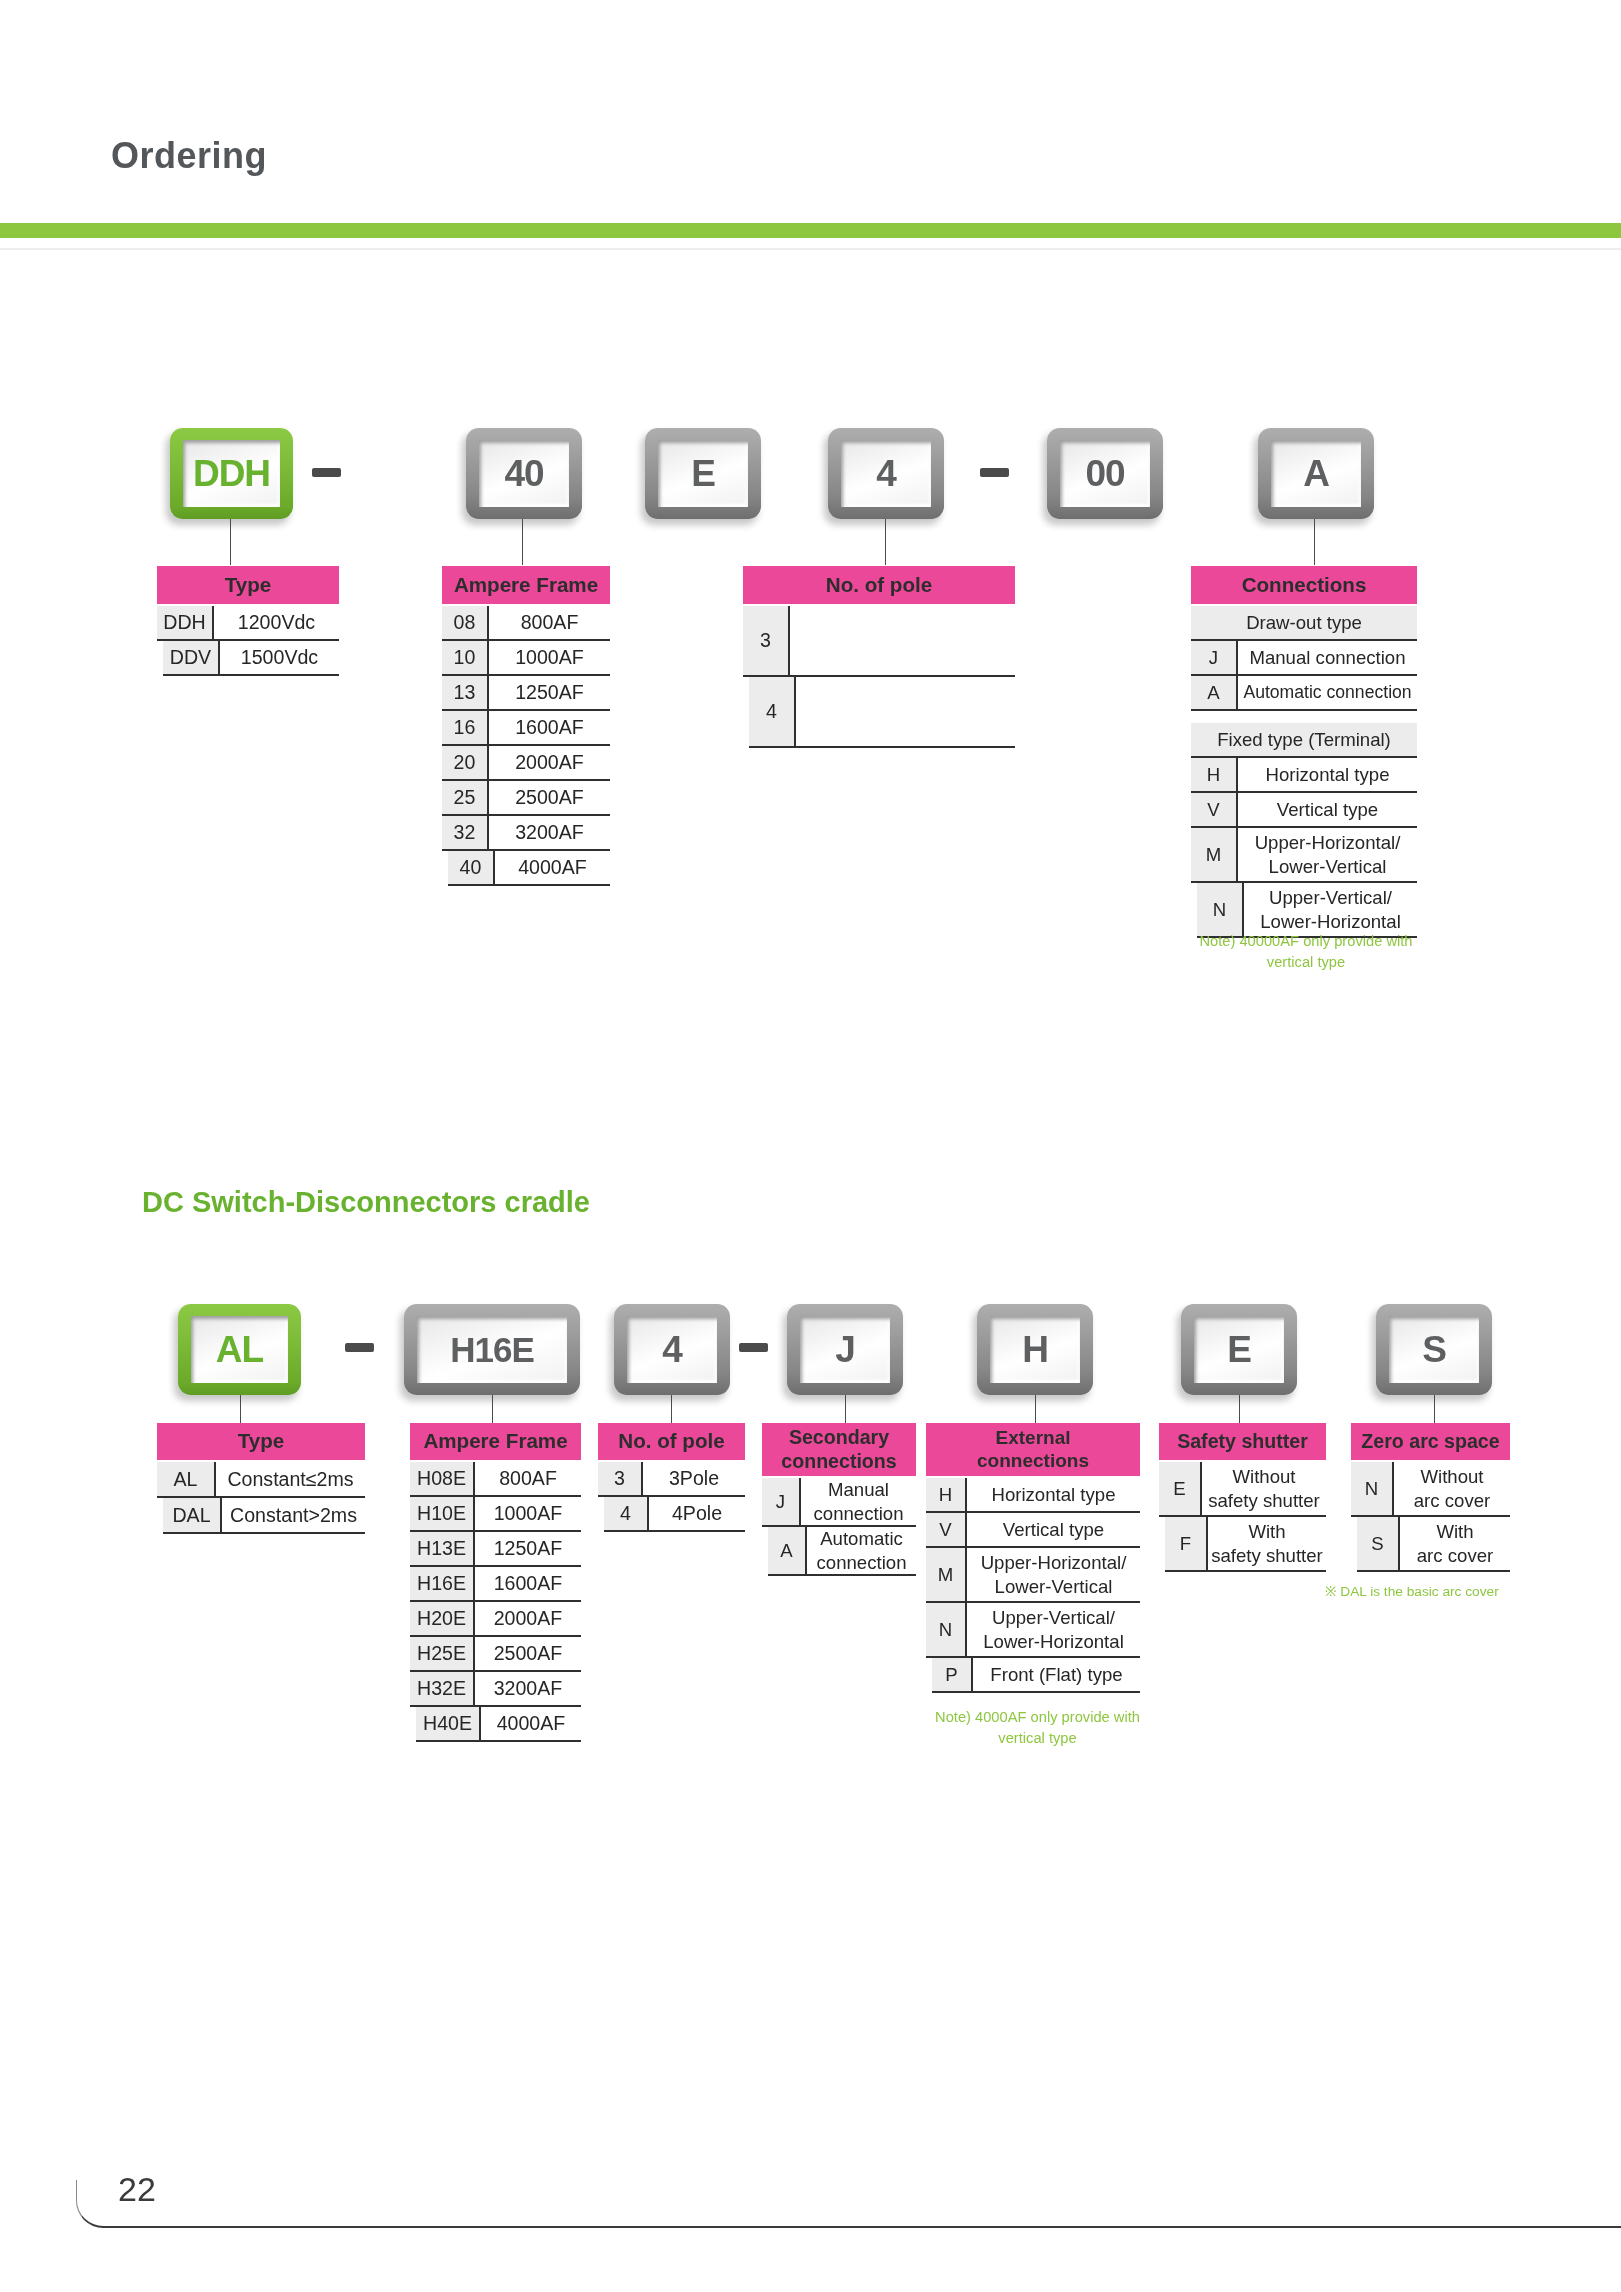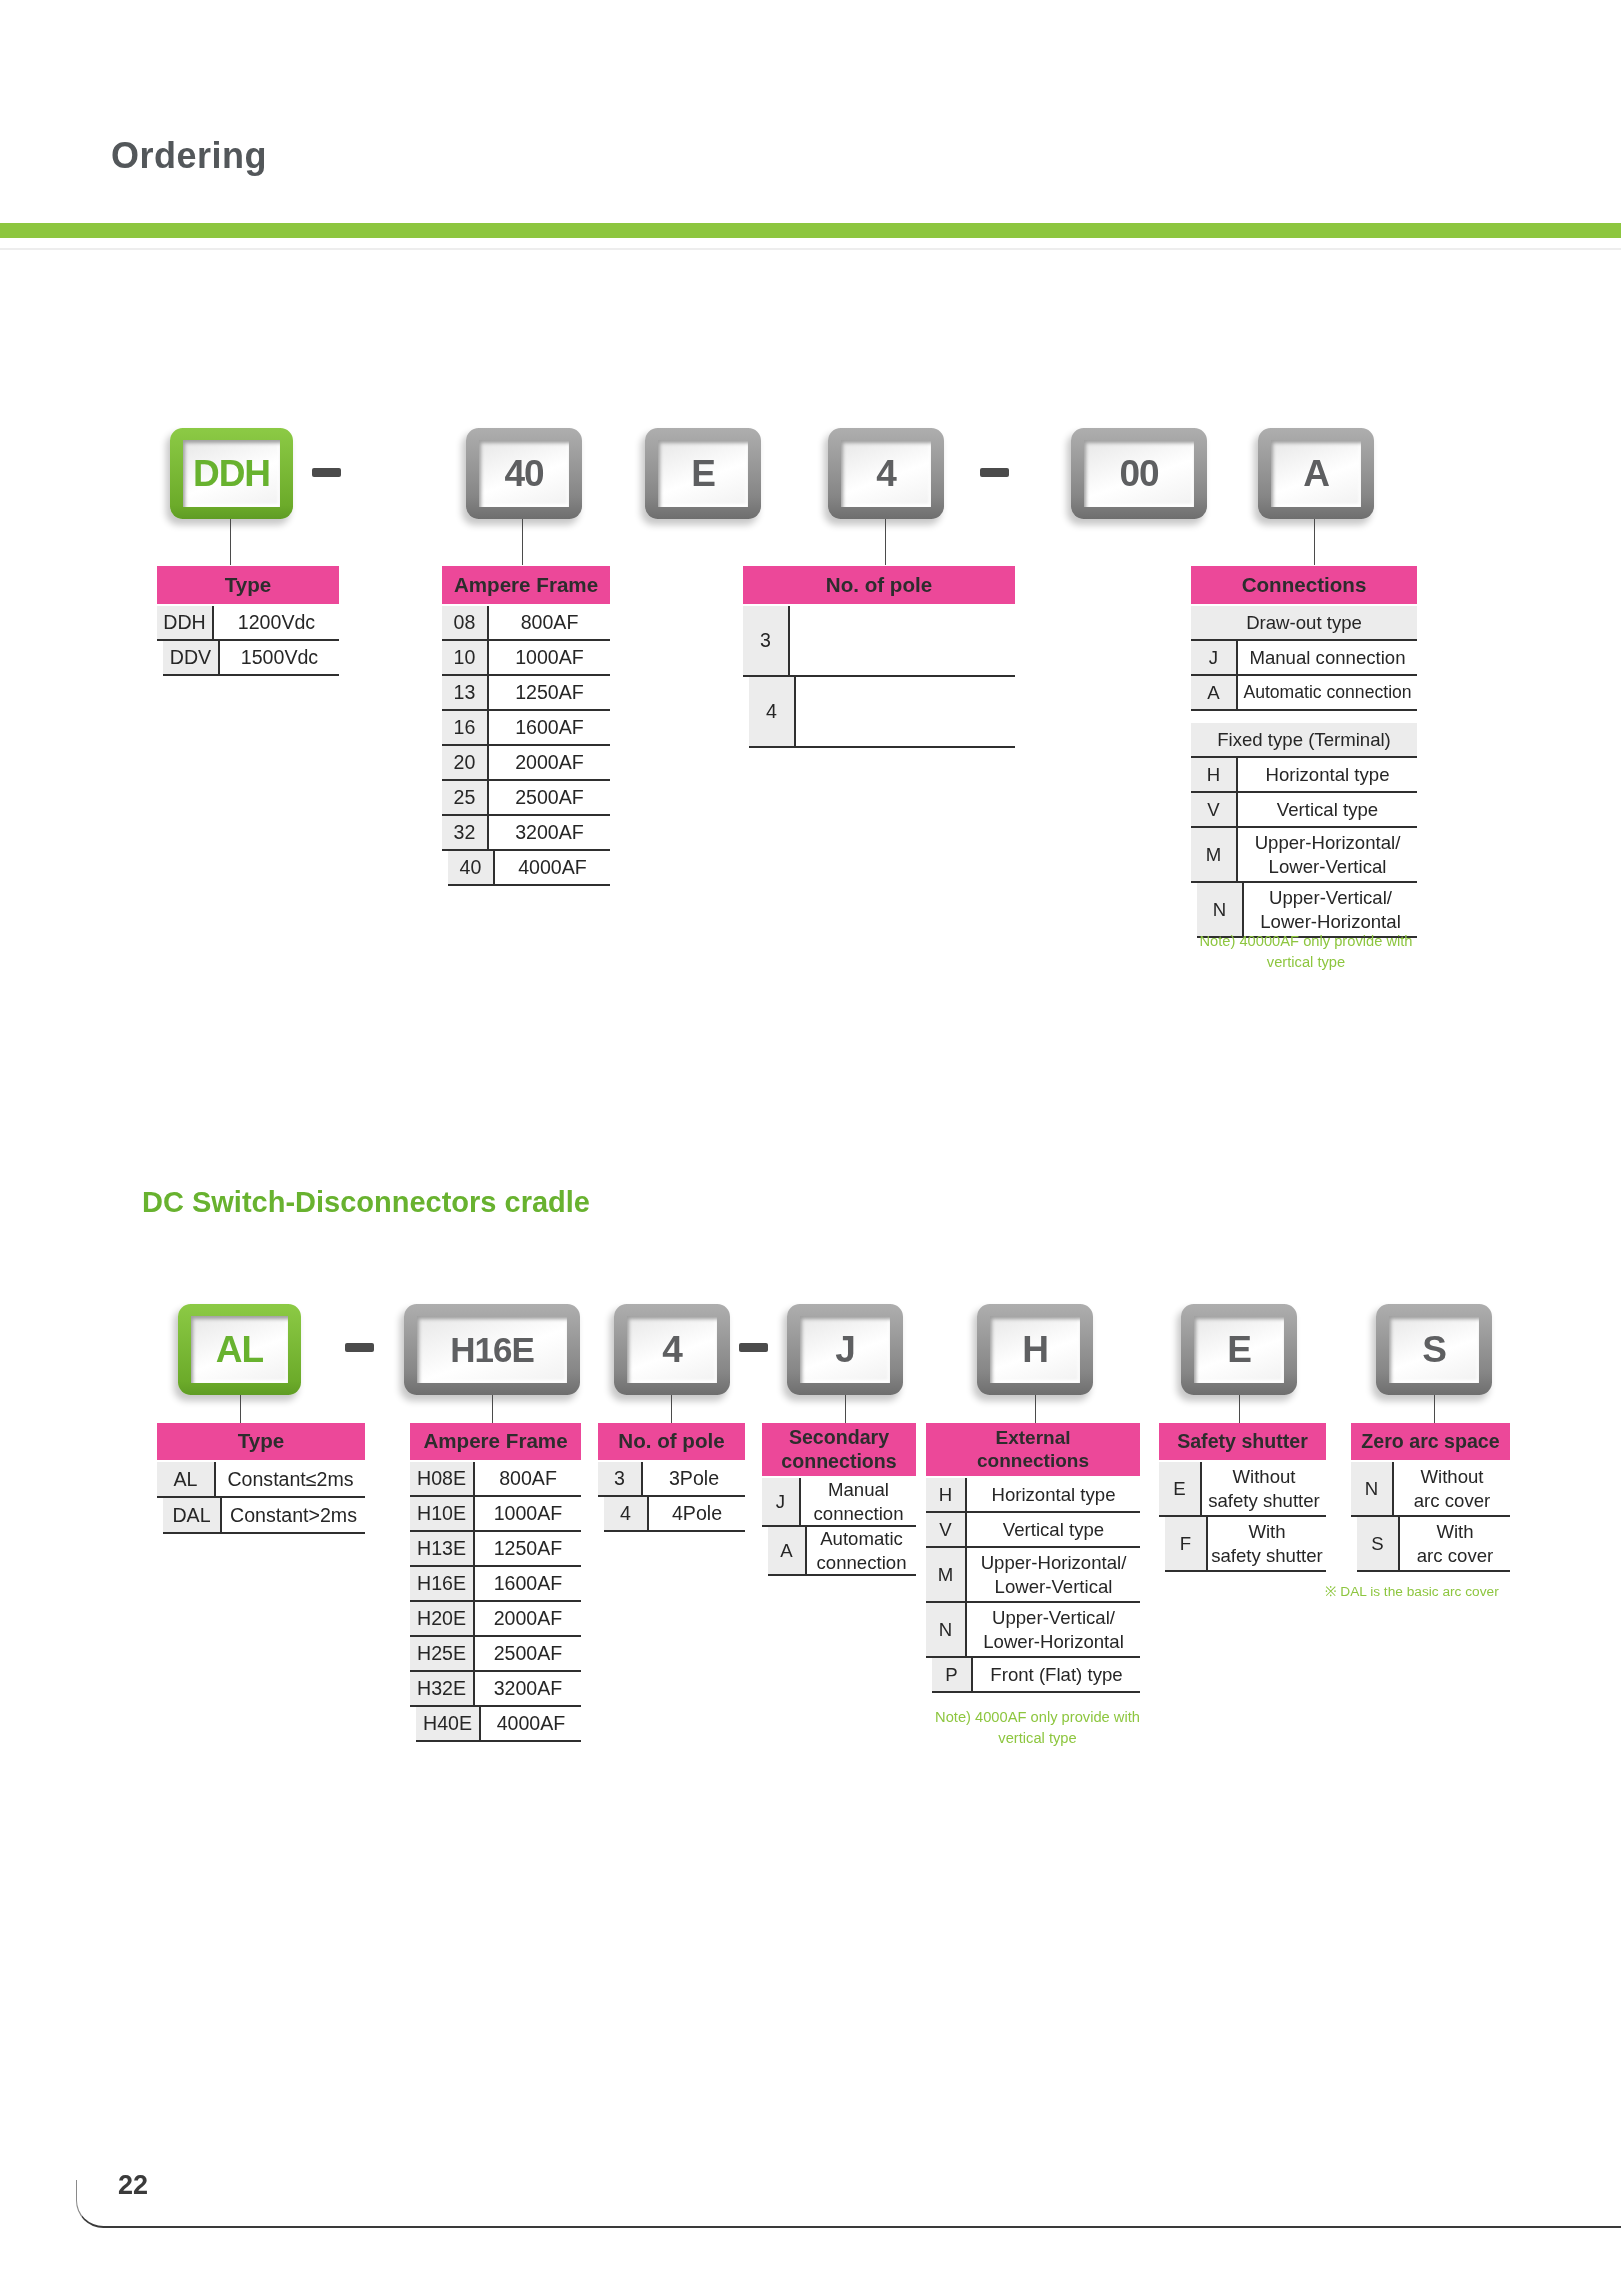--- a/index.html
+++ b/index.html
@@ -40,21 +40,21 @@
         line-height:1.25; white-space:pre-line; }
   .sub { background:#ececec; display:flex; align-items:center; justify-content:center;
          border-bottom:2px solid #2f2f2f; }
   .pgroup { display:flex; border-bottom:2px solid #2f2f2f; }
   .pg-opts { flex:1; display:flex; flex-direction:column; }
   .pg-opt { flex:1; display:flex; align-items:center; justify-content:center; text-align:center; }
   .pg-opt + .pg-opt { border-top:2px solid #2f2f2f; }
 
   .note { position:absolute; color:#8dc63f; font-size:14.7px; line-height:1.4;
           text-align:center; white-space:pre-line; }
-  .pagenum { font-size:27px; font-weight:bold; color:#3b3b3b; }
+  .pagenum { font-size:34px; font-weight:normal; color:#3b3b3b; }
   .corner { border-left:1px solid #8a8a8a; border-bottom:2px solid #3a3a3a;
             border-bottom-left-radius:27.4px; }
 </style>
 </head>
 <body>
 
 <div class="page">
 
   <div class="abs ordering-title" style="left:111px; top:135px;">Ordering</div>
   <div class="abs accent-bar" style="left:0; top:223px; width:1621px; height:14.7px;"></div>
@@ -68,21 +68,21 @@
   <div class="cap gray" style="left:466px; top:428px; width:116px;">
     <div class="face">40</div>
   </div>
   <div class="cap gray" style="left:645px; top:428px; width:116px;">
     <div class="face">E</div>
   </div>
   <div class="cap gray" style="left:828px; top:428px; width:116px;">
     <div class="face">4</div>
   </div>
   <div class="dashbar" style="left:980px; top:468px;"></div>
-  <div class="cap gray" style="left:1047px; top:428px; width:136px;margin-left:24px;">
+  <div class="cap gray" style="left:1047px; top:428px; width:116px;">
     <div class="face">00</div>
   </div>
   <div class="cap gray" style="left:1258px; top:428px; width:116px;">
     <div class="face">A</div>
   </div>
 
   <div class="vline" style="left:230px; top:519px; height:46px;"></div>
   <div class="vline" style="left:522px; top:519px; height:46px;"></div>
   <div class="vline" style="left:885px; top:519px; height:46px;"></div>
   <div class="vline" style="left:1314px; top:519px; height:46px;"></div>

